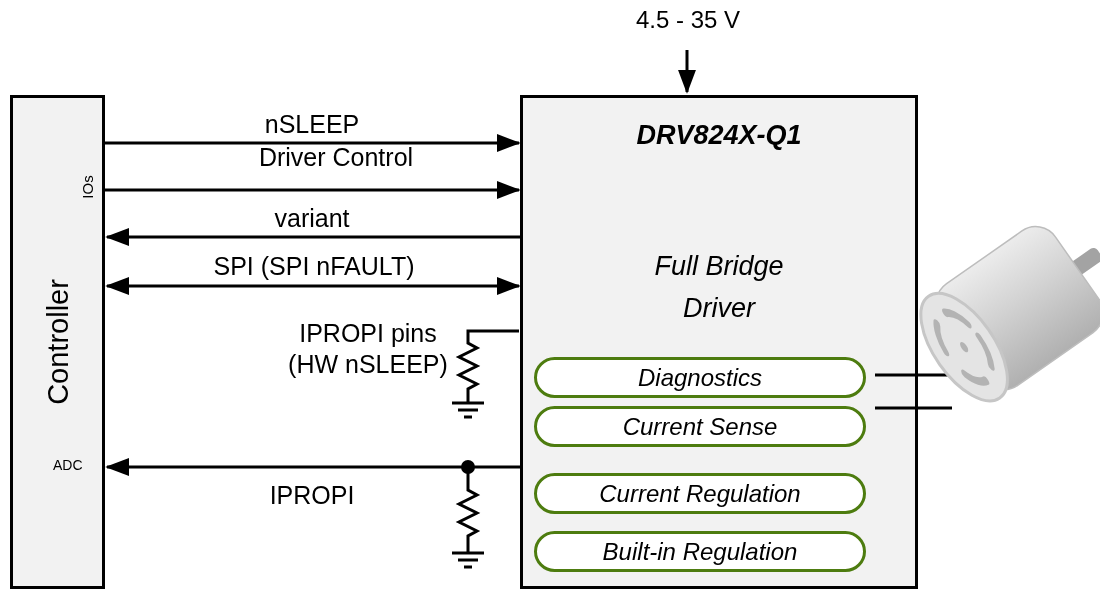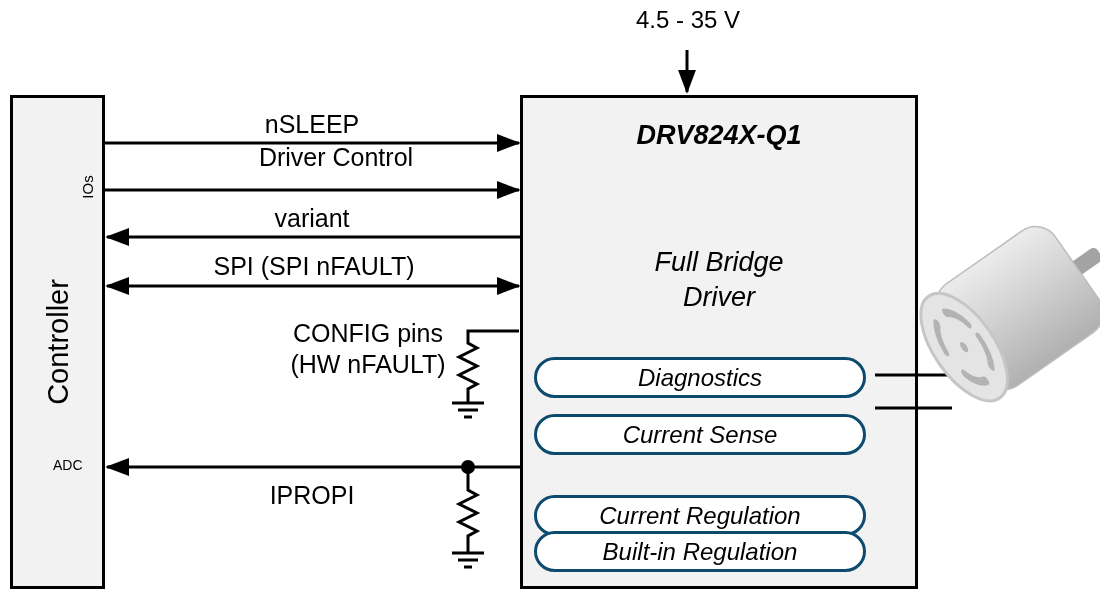--- a/index.html
+++ b/index.html
@@ -21,29 +21,29 @@
   }
   .adc-group-label { position: absolute; left: 53px; top: 457px; font-size: 14px; }
 
   .driver-box { left: 520px; top: 95px; width: 398px; height: 494px; font-style: italic; }
   .driver-title {
     position: absolute; top: 22px; left: 0; width: 100%;
     text-align: center; font-size: 27px; font-weight: bold;
   }
   .driver-subtitle {
     position: absolute; top: 147px; left: 50%; transform: translateX(-50%);
-    width: 190px; text-align: center; font-size: 27px; line-height: 35px;
+    width: 190px; text-align: center; font-size: 27px; line-height: 42px;
   }
   .pill {
     position: absolute; left: 11px; width: 332px; height: 41px;
-    background: #ffffff; border: 3px solid #0c4a6e; border-radius: 23px;
+    background: #ffffff; border: 3px solid #4d7c0f; border-radius: 23px;
     display: flex; align-items: center; justify-content: center;
     font-size: 24px; white-space: nowrap;
   }
-  .pill-1 { top: 259px; } .pill-2 { top: 316px; justify-content: center; } .pill-3 { top: 397px; } .pill-4 { top: 433px; }
+  .pill-1 { top: 259px; } .pill-2 { top: 308px; justify-content: center; } .pill-3 { top: 375px; } .pill-4 { top: 433px; }
 
   
   .sig-label {
     position: absolute; transform: translateX(-50%);
     font-size: 25px; white-space: nowrap; text-align: left;
   }
   .supply-label {
     position: absolute; left: 688px; top: 6px; transform: translateX(-50%);
     font-size: 24px; white-space: nowrap;
   }
@@ -138,17 +138,17 @@
 
   <div class="supply-label">4.5 - 35 V</div>
 
   <div class="sig-label" style="left:312px; top:110px;">nSLEEP</div>
   <div class="sig-label" style="left:312px; top:143px;margin-left:24px;">Driver Control</div>
   <div class="sig-label" style="left:312px; top:204px;">variant</div>
   <div class="sig-label" style="left:314px; top:252px;">SPI (SPI nFAULT)</div>
   <div class="sig-label" style="left:312px; top:433px;margin-top:48px;">IPROPI</div>
 
   <div class="config-label">
-    <span>CONFIG pins</span>
-    <span>(HW nFAULT)</span>
+    <span>IPROPI pins</span>
+    <span>(HW nSLEEP)</span>
   </div>
 
 </div>
 
 </body></html>

